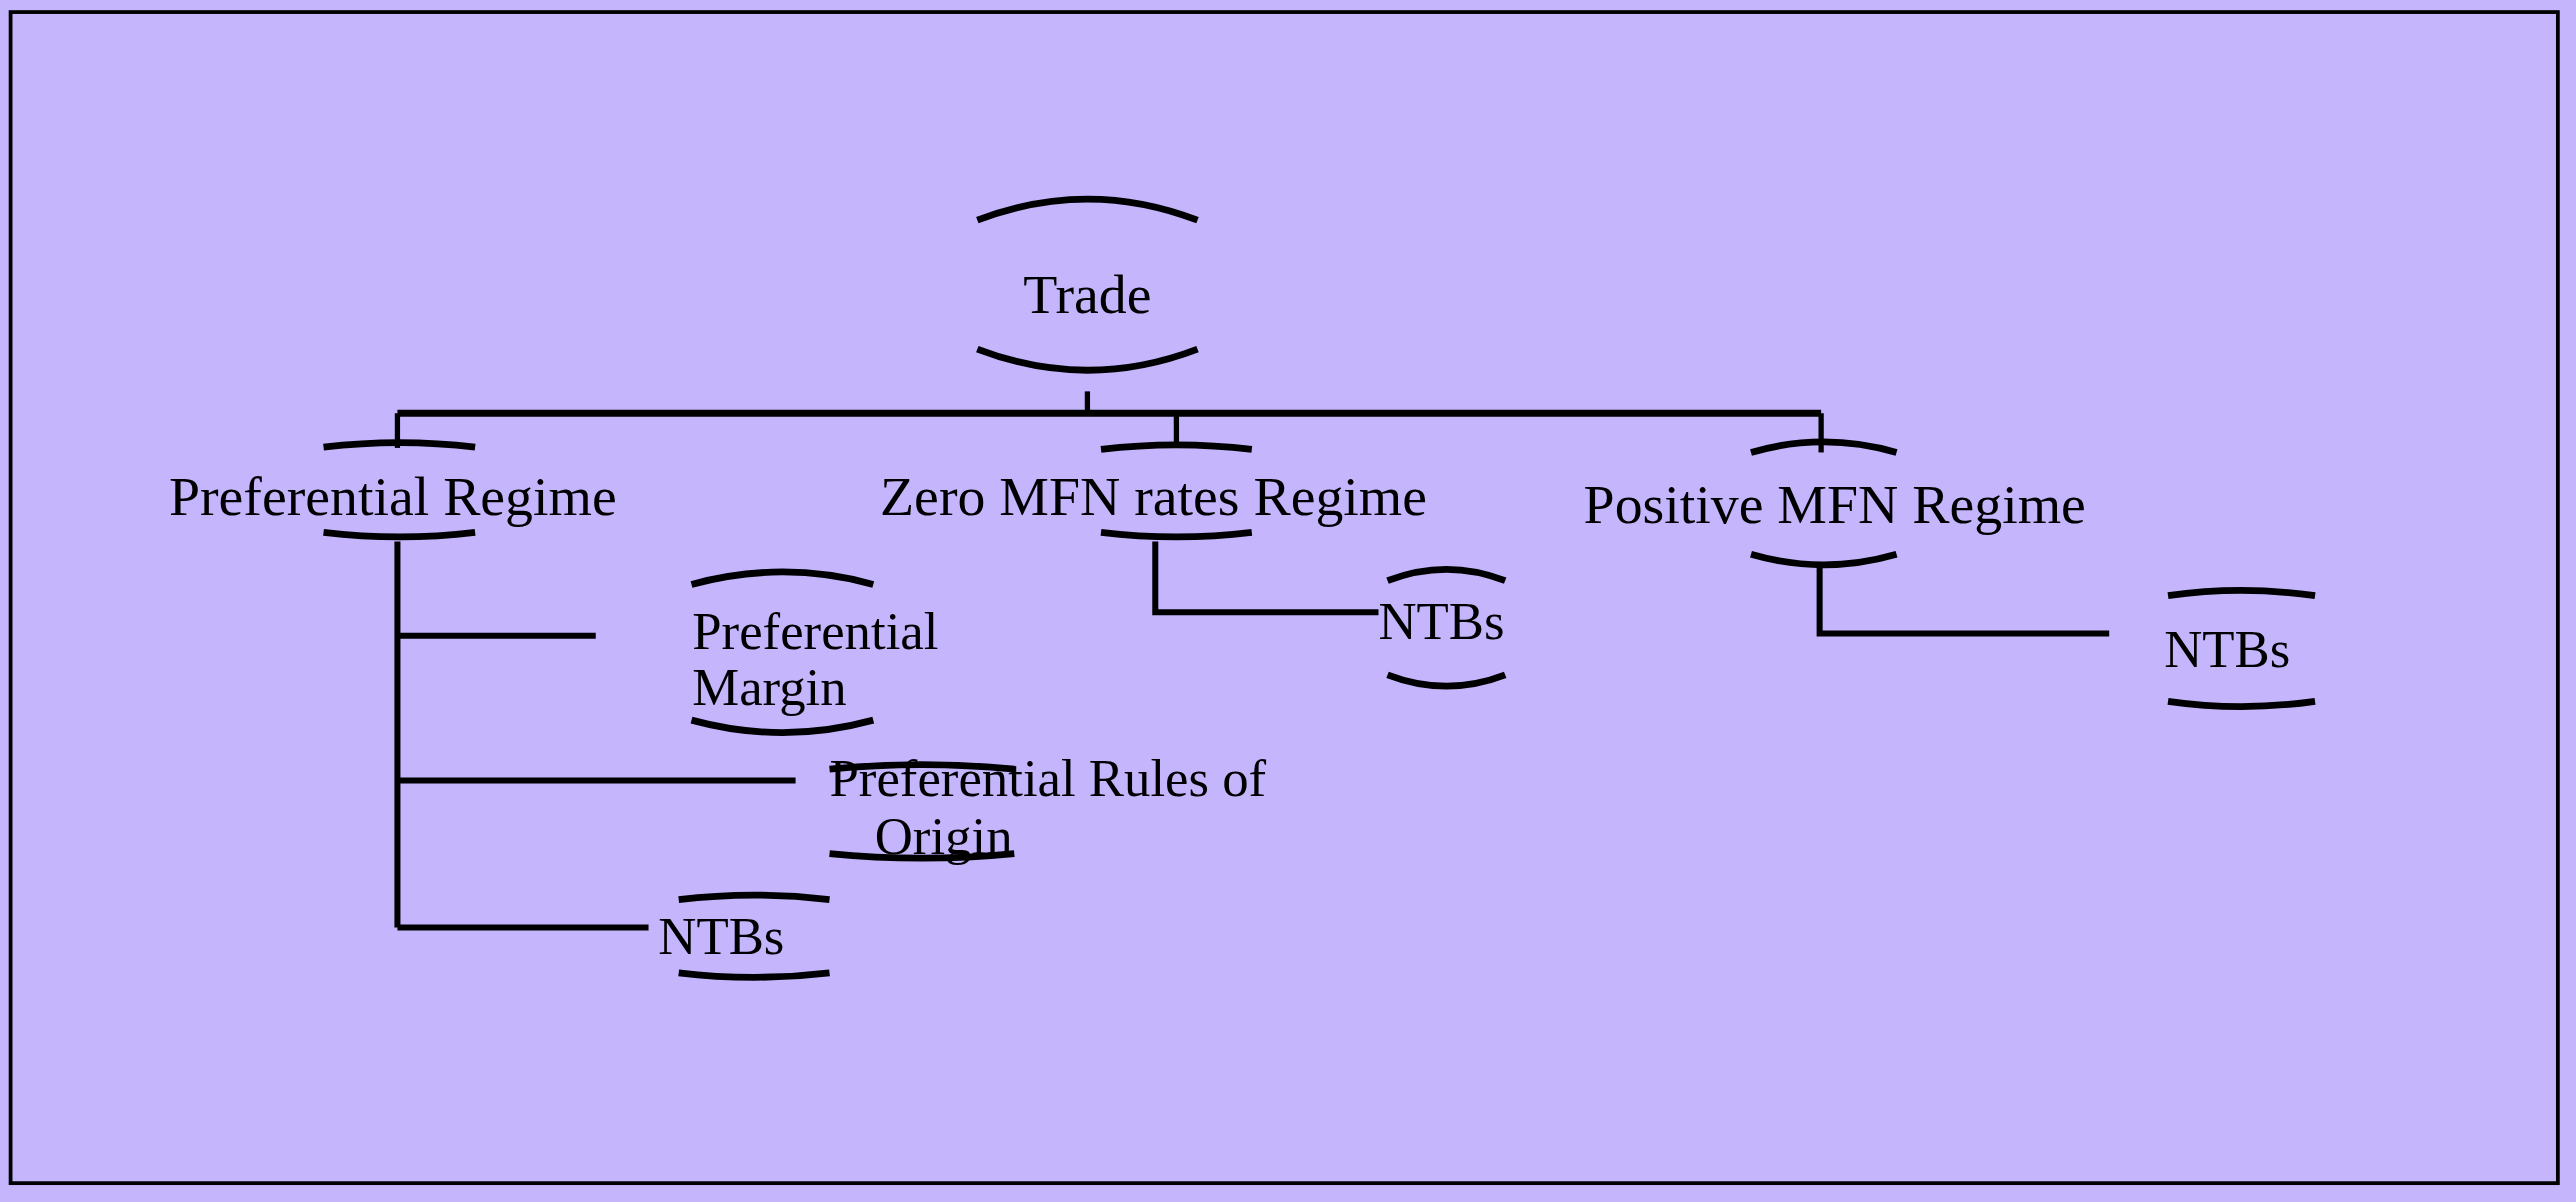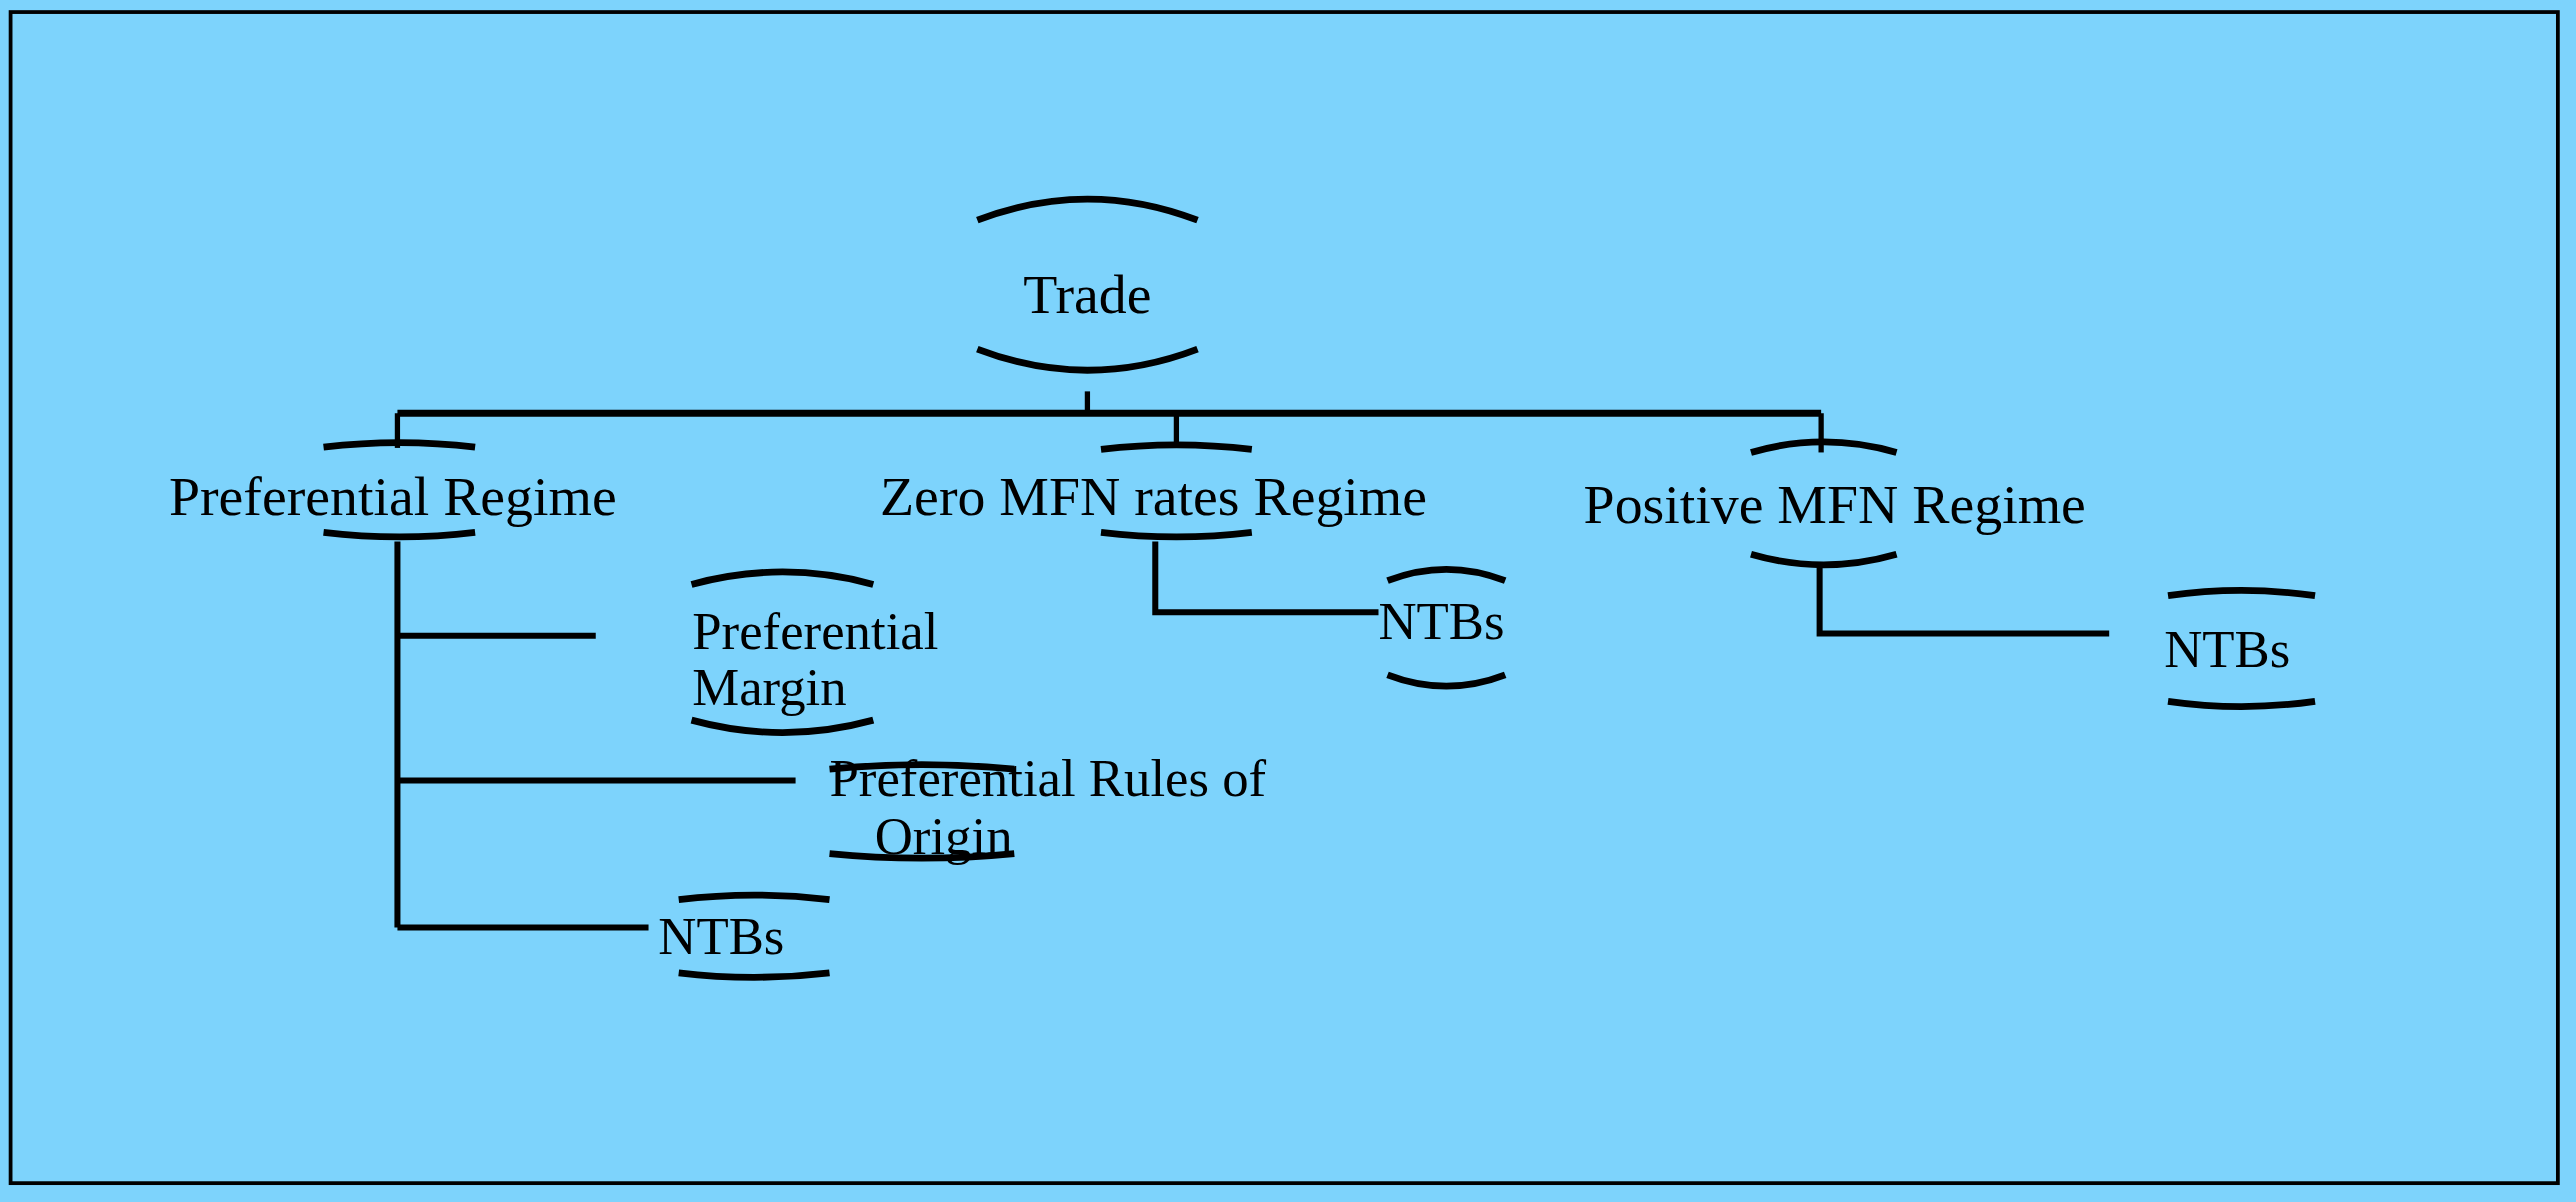--- a/index.html
+++ b/index.html
@@ -4,21 +4,21 @@
 <style>
   html, body {
     margin: 0;
     padding: 0;
     background: #ffffff;
   }
   #page {
     position: relative;
     width: 2576px;
     height: 1202px;
-    background: #7dd3fc;
+    background: #c4b5fd;
     font-family: "Liberation Serif", "DejaVu Serif", serif;
     overflow: hidden;
   }
   #diagram-svg {
     position: absolute;
     left: 0;
     top: 0;
     width: 2576px;
     height: 1202px;
     display: block;

